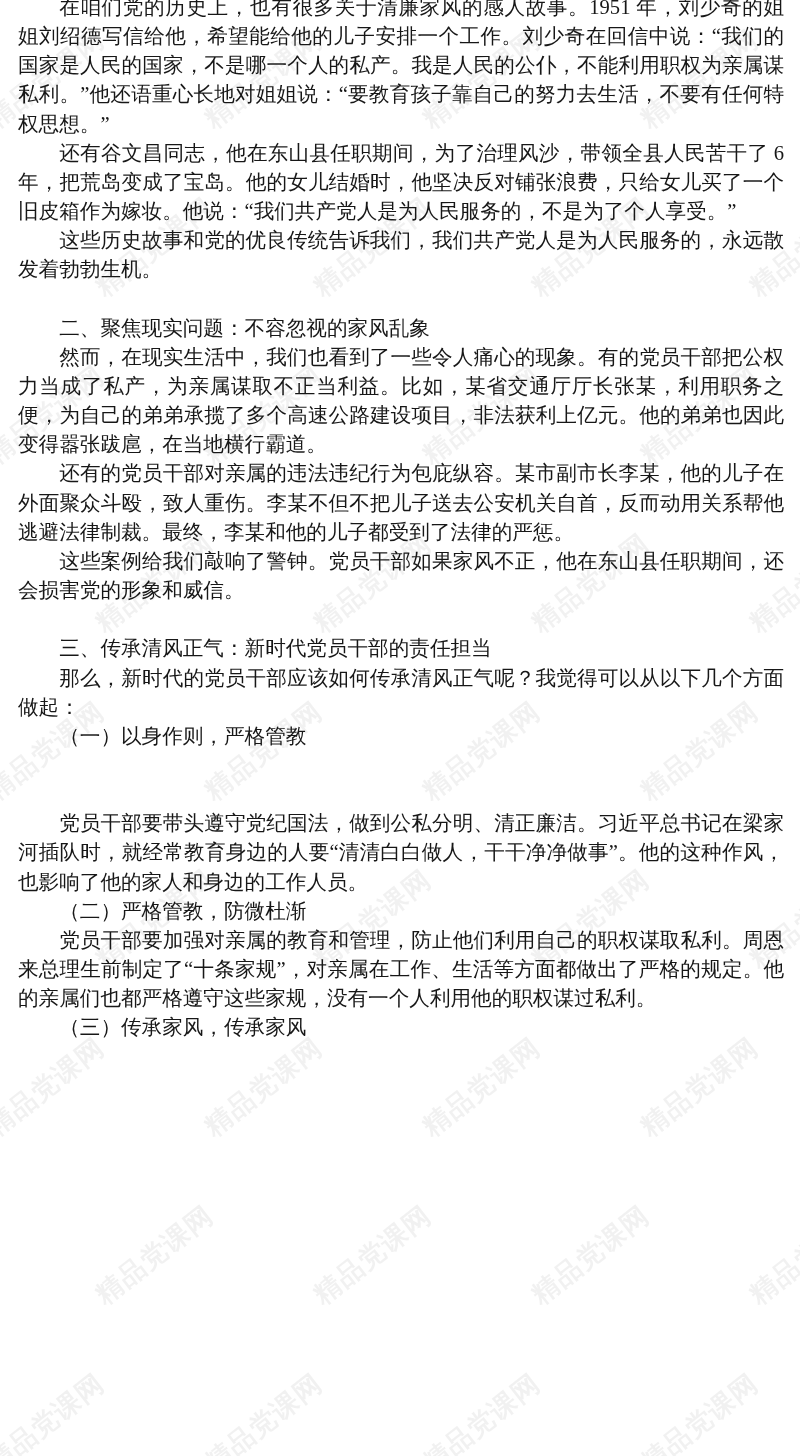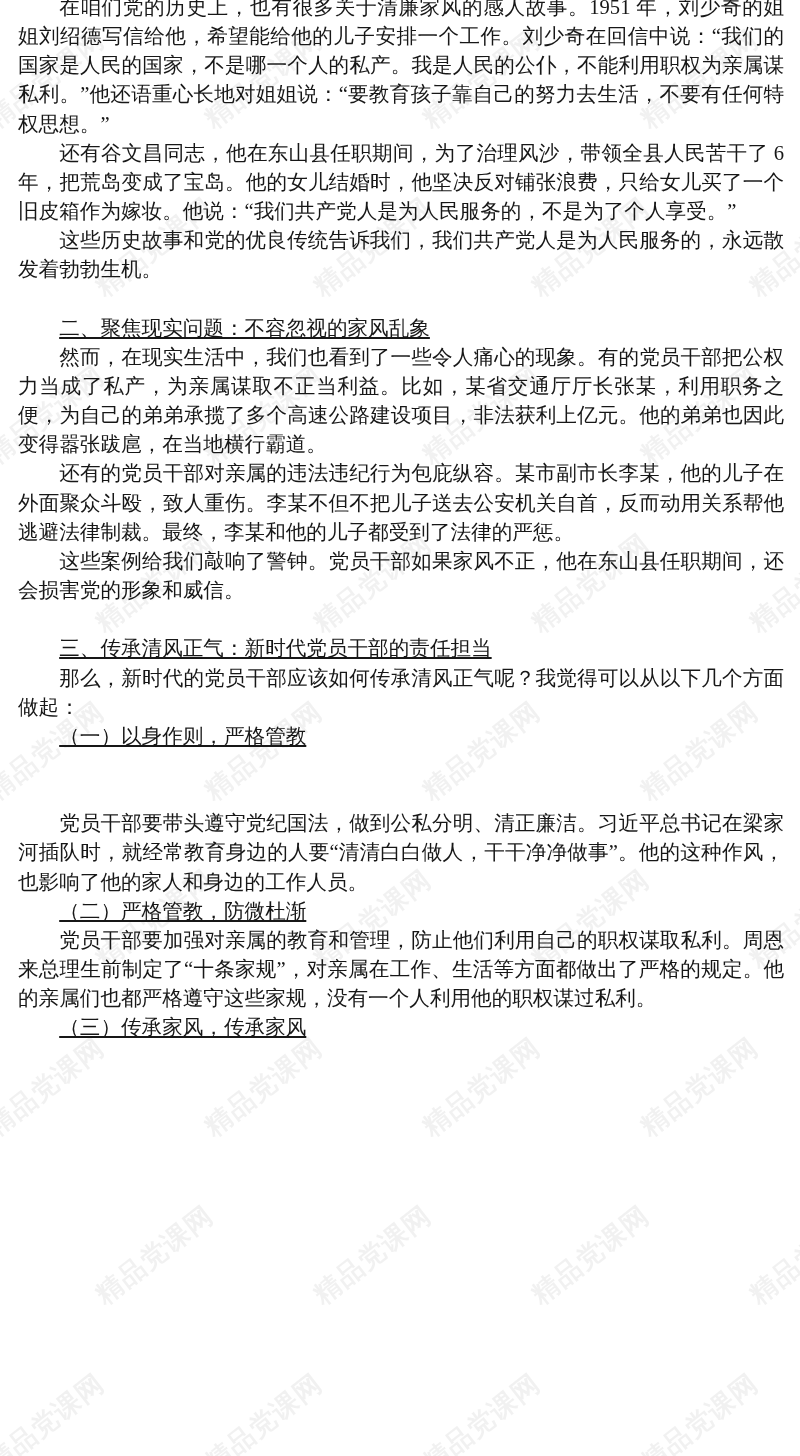--- a/index.html
+++ b/index.html
@@ -62,21 +62,20 @@
     color: #171717;
     text-align: justify;
     text-justify: inter-ideograph;
     text-indent: 2em;
     letter-spacing: 0px;
     font-family: "Liberation Serif", "DejaVu Serif", serif;
     word-break: break-all;
   }
   p.para.heading {
     text-indent: 2em;
-    text-decoration: underline;
   }
   p.spacer {
     margin: 0;
     font-size: 20.6px;
     line-height: 29.15px;
     height: 29.15px;
   }
   p.spacer.double { height: 58.3px; }
 </style>
 </head>

